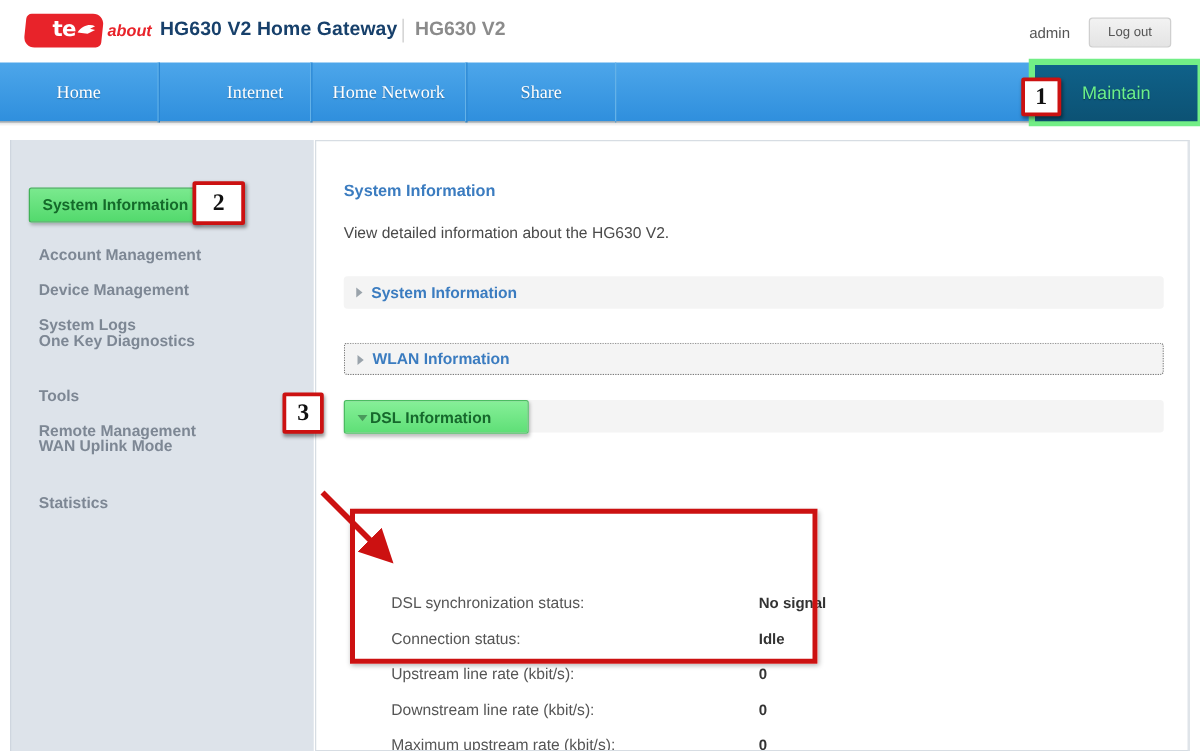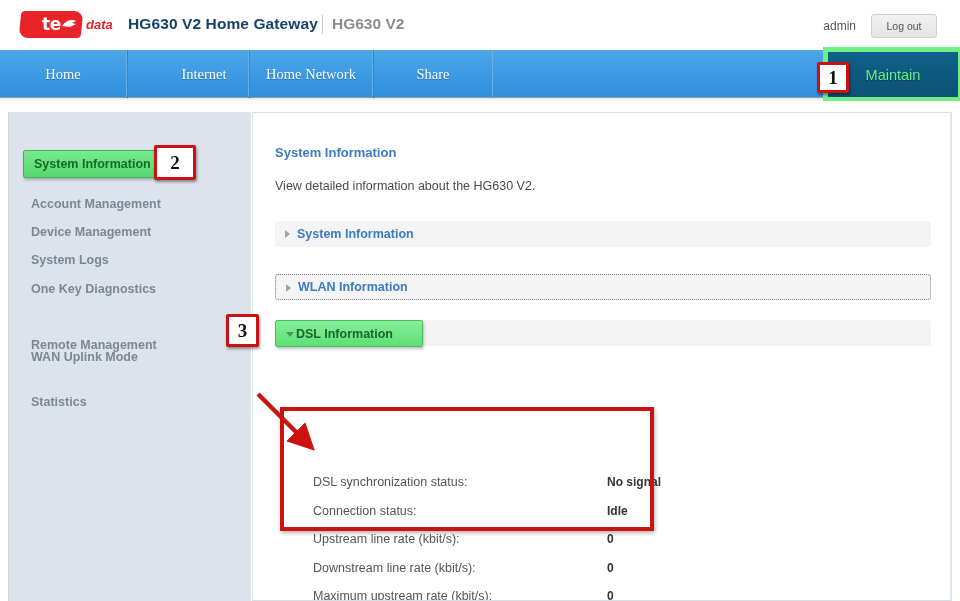--- a/index.html
+++ b/index.html
@@ -222,21 +222,21 @@
 <div id="root">
 
   <div class="header">
     <div class="logo-wrap">
       <div class="logo-mark">
         <span>te</span>
         <svg class="logo-swoosh" viewBox="0 0 16 12">
           <path d="M1 8 C5 2, 11 1, 15 3 L11 5 L15 6 L9 9 Z" fill="#ffffff"></path>
         </svg>
       </div>
-      <div class="logo-data">data</div>
+      <div class="logo-data">about</div>
     </div>
     <div class="hdr-title">HG630 V2 Home Gateway</div>
     <div class="hdr-divider"></div>
     <div class="hdr-sub">HG630 V2</div>
     <div class="hdr-user">admin</div>
     <div class="hdr-logout">
       <span>Log out</span>
     </div>
   </div>
 
@@ -268,22 +268,25 @@
       </div>
       <div class="side-item" style="top:77px;">
         <span>Account Management</span>
       </div>
       <div class="side-item" style="top:105px;">
         <span>Device Management</span>
       </div>
       <div class="side-item" style="top:133px;">
         <span>System Logs</span>
       </div>
-      <div class="side-item" style="top:162px;">
+      <div class="side-item" style="top:146px;">
         <span>One Key Diagnostics</span>
+      </div>
+      <div class="side-item" style="top:190px;">
+        <span>Tools</span>
       </div>
       <div class="side-item" style="top:218px;">
         <span>Remote Management</span>
       </div>
       <div class="side-item" style="top:230px;">
         <span>WAN Uplink Mode</span>
       </div>
       <div class="side-item" style="top:275px;">
         <span>Statistics</span>
       </div>

